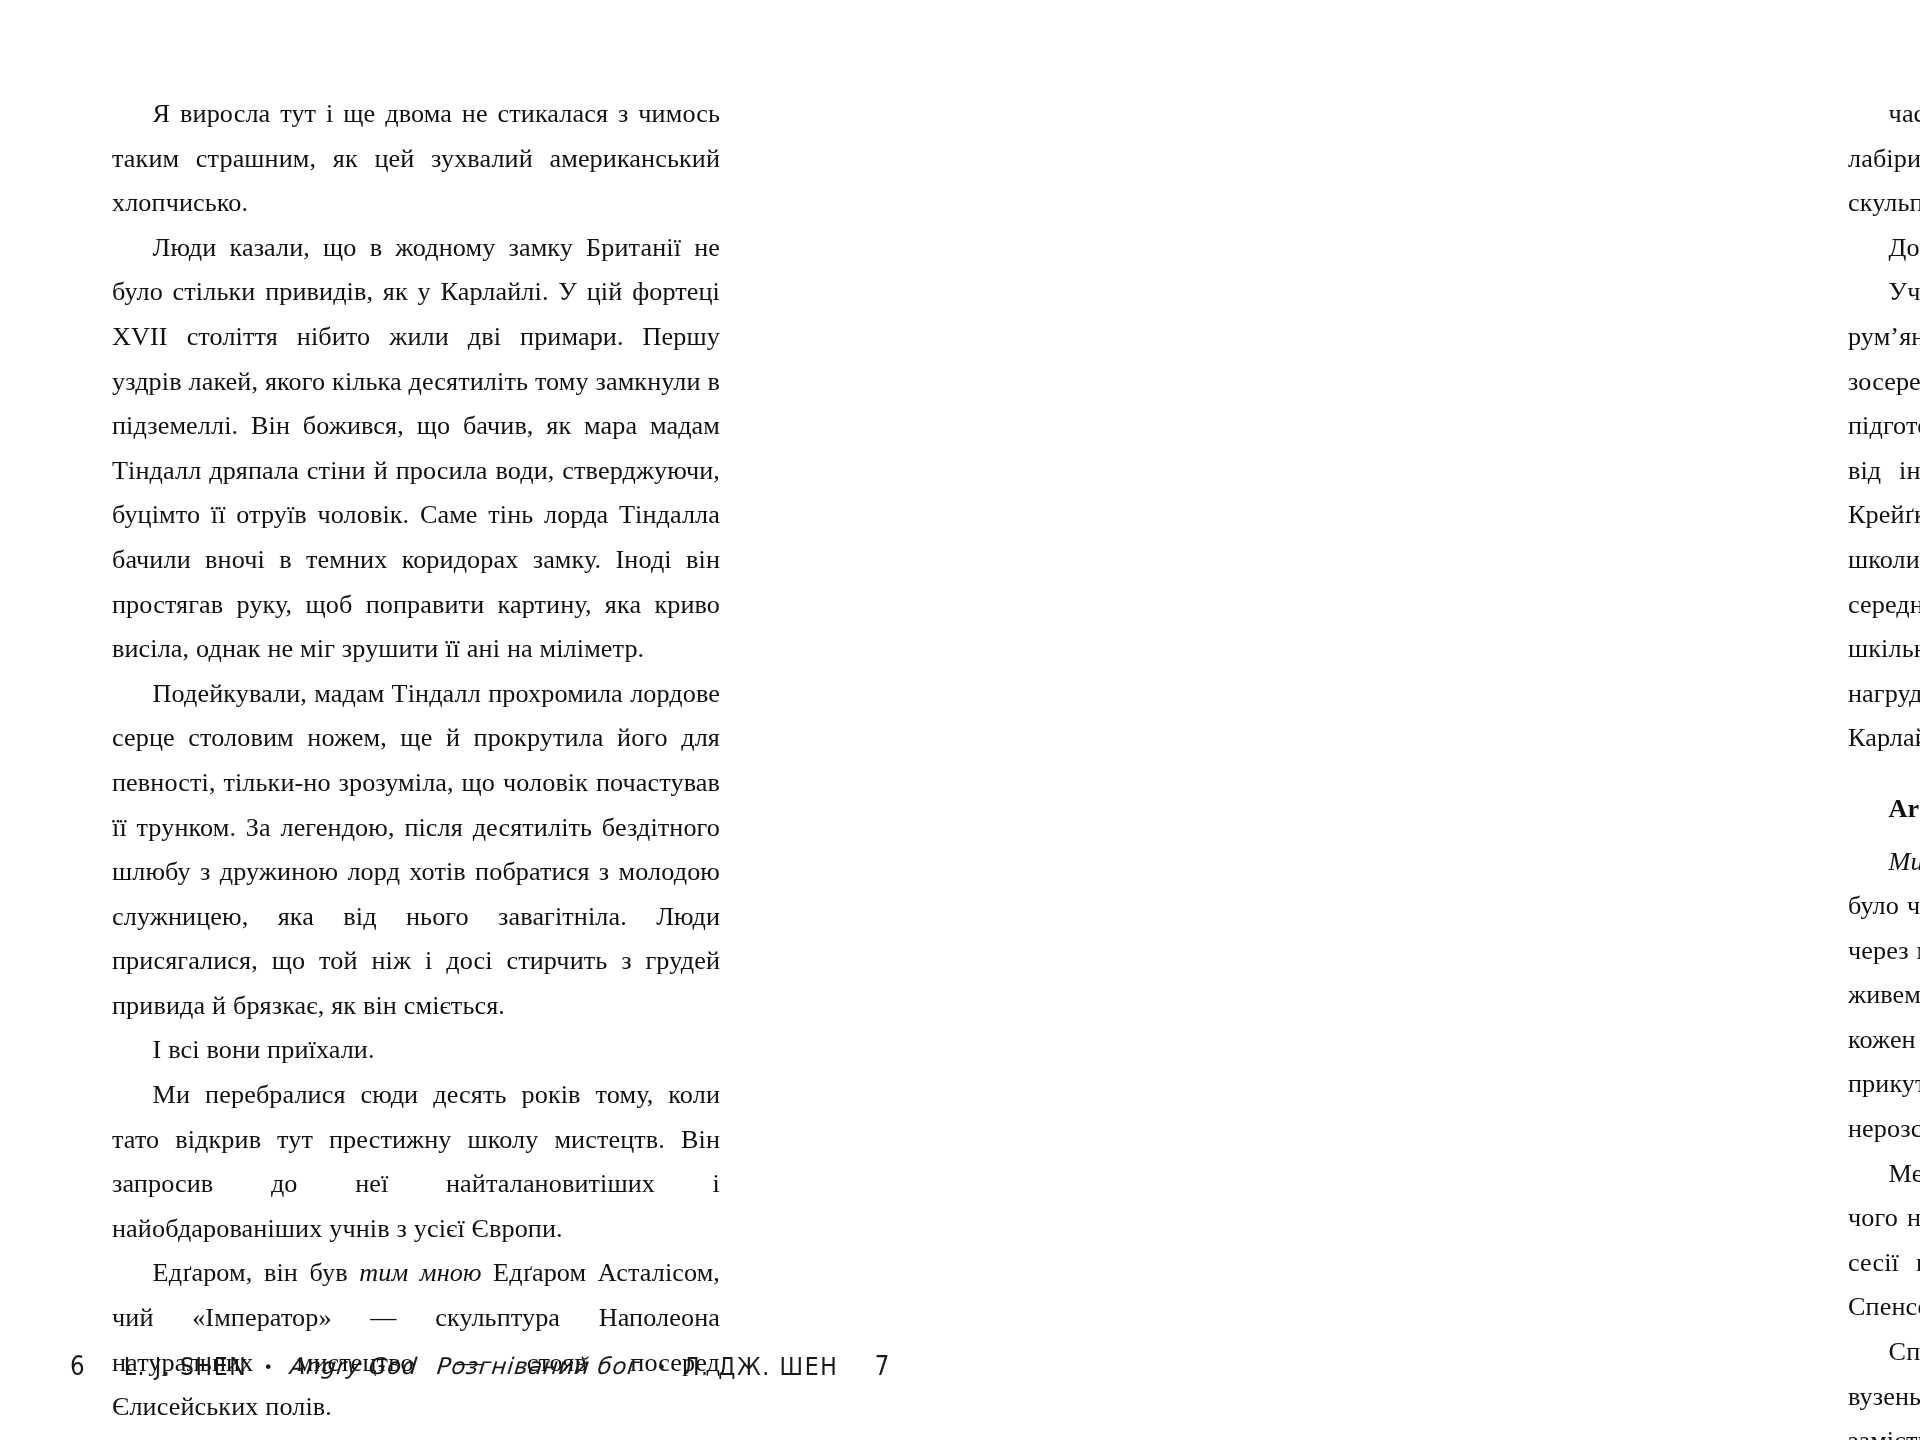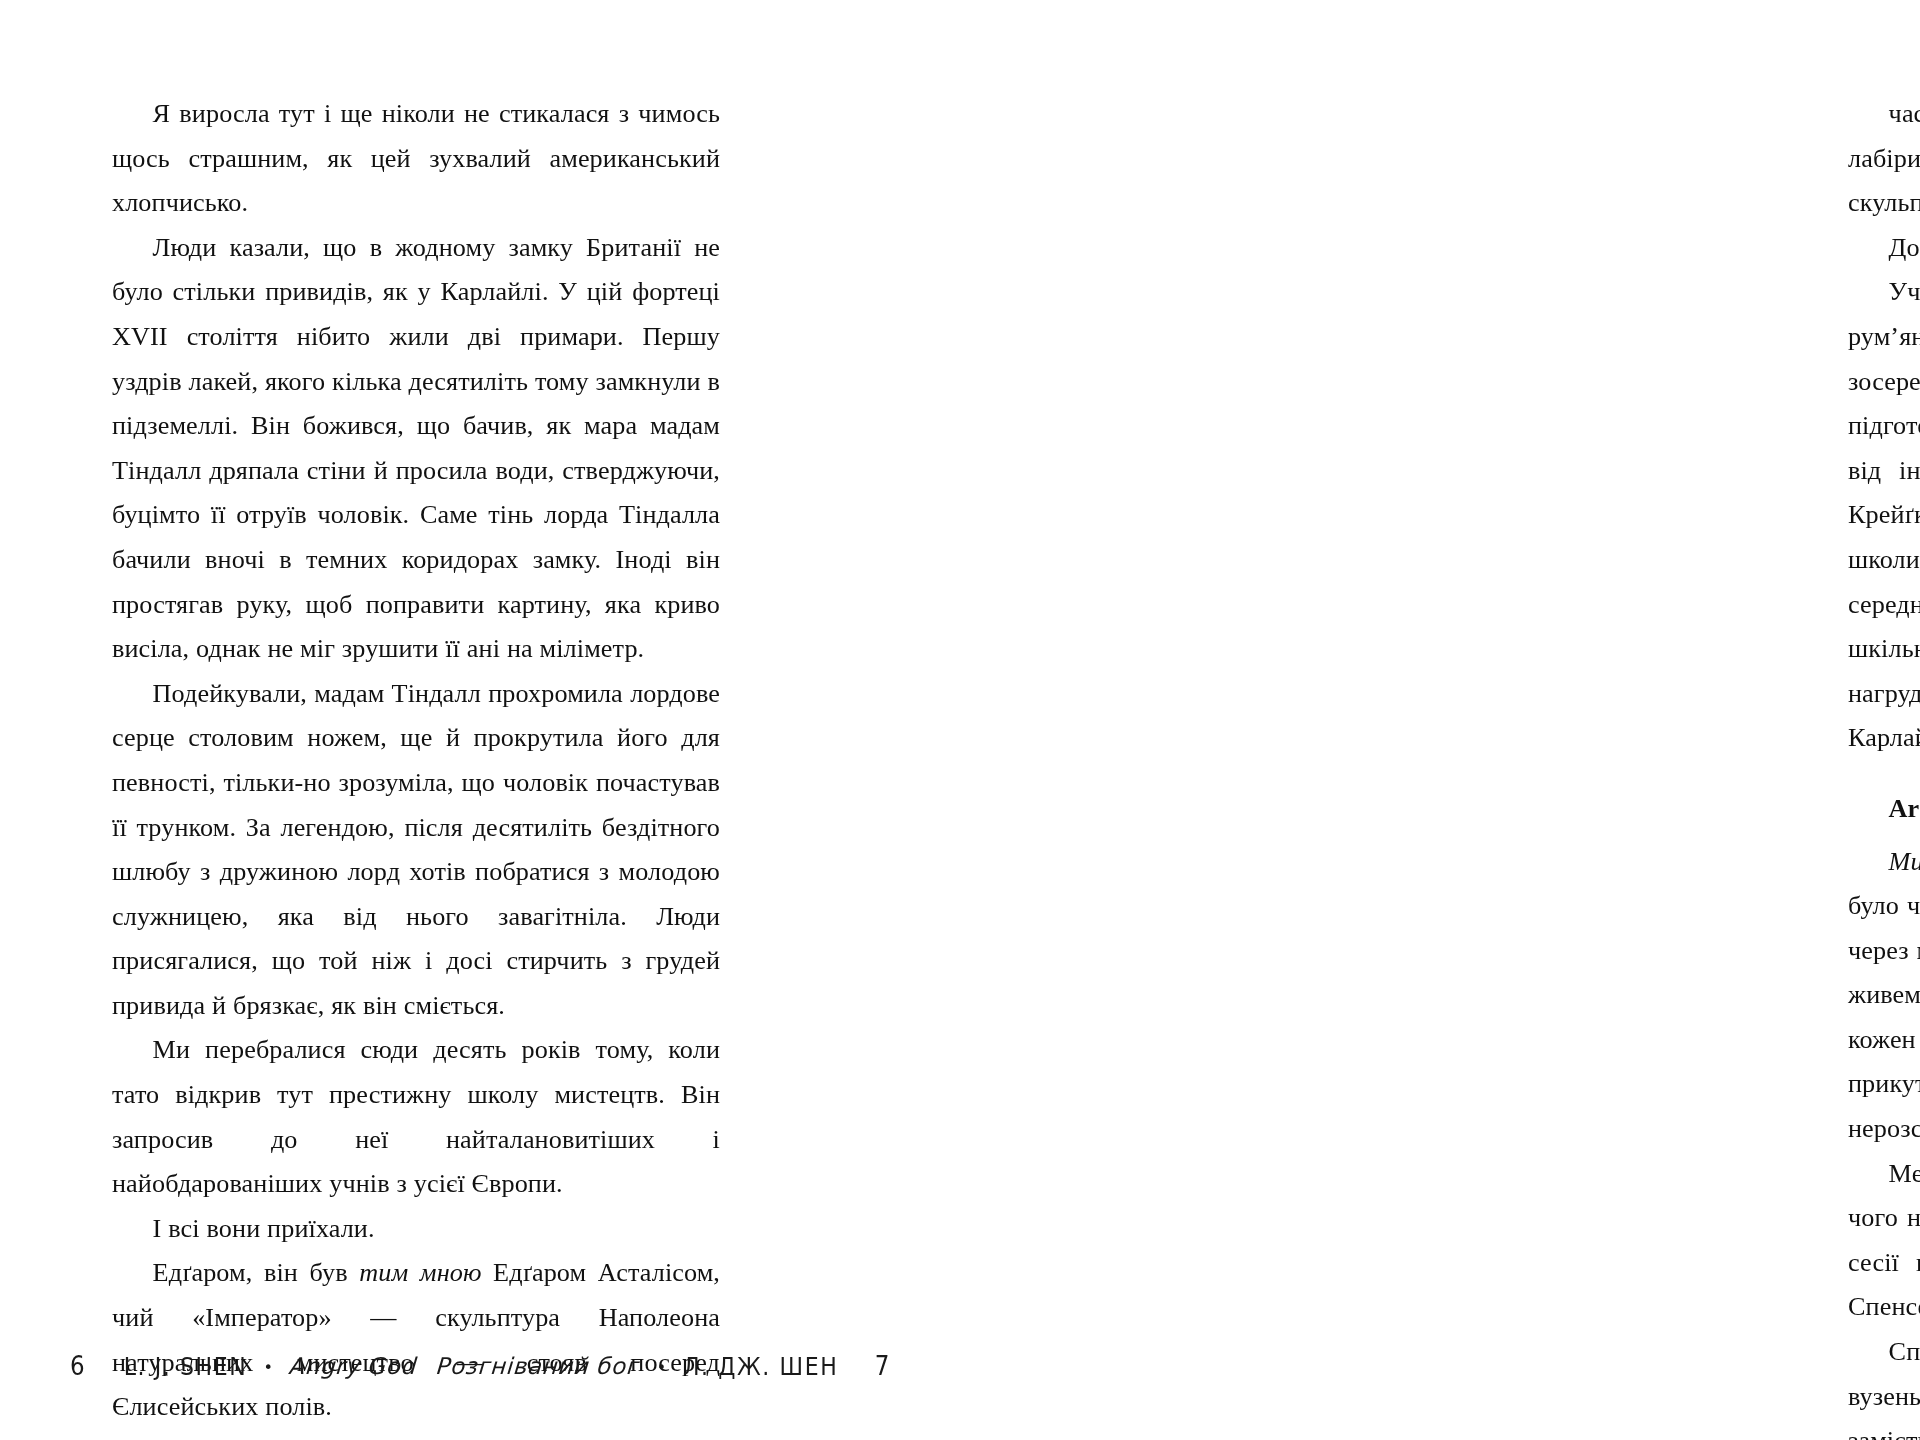--- a/index.html
+++ b/index.html
@@ -125,25 +125,25 @@
   }
 </style>
 </head>
 <body>
 
 <div class="spread">
 
   <div class="page page-left">
     <div class="textblock">
 
-      <p class="para">Я виросла тут і ще ніколи не стикалася з чимось щось страшним, як цей зухвалий американський хлопчисько.</p>
+      <p class="para">Я виросла тут і ще двома не стикалася з чимось таким страшним, як цей зухвалий американський хлопчисько.</p>
       <p class="para">Люди казали, що в жодному замку Британії не було стільки привидів, як у Карлайлі. У цій фортеці XVII століття нібито жили дві примари. Першу уздрів лакей, якого кілька десятиліть тому замкнули в підземеллі. Він божився, що бачив, як мара мадам Тіндалл дряпала стіни й просила води, стверджуючи, буцімто її отруїв чоловік. Саме тінь лорда Тіндалла бачили вночі в темних коридорах замку. Іноді він простягав руку, щоб поправити картину, яка криво висіла, однак не міг зрушити її ані на міліметр.</p>
       <p class="para">Подейкували, мадам Тіндалл прохромила лордове серце столовим ножем, ще й прокрутила його для певності, тільки-но зрозуміла, що чоловік почастував її трунком. За легендою, після десятиліть бездітного шлюбу з дружиною лорд хотів побратися з молодою служницею, яка від нього завагітніла. Люди присягалися, що той ніж і досі стирчить з грудей привида й брязкає, як він сміється.</p>
+      <p class="para">І всі вони приїхали.</p>
       <p class="para">Ми перебралися сюди десять років тому, коли тато відкрив тут престижну школу мистецтв. Він запросив до неї найталановитіших і найобдарованіших учнів з усієї Європи.</p>
-      <p class="para">І всі вони приїхали.</p>
 
       <p class="para"><span>Едґаром, він був </span><em>тим мною</em><span> Едґаром Асталісом, чий «Імператор» — скульптура Наполеона натуральних мистецтво — стояв посеред Єлисейських полів.</span></p>
 
       <p class="para">Але всі вони боялися привидів, про яких тут ходили чутки.</p>
 
     </div>
 
     <div class="footer">
       <div class="footer-line footer-left">
         <span class="pagenum">6</span>

